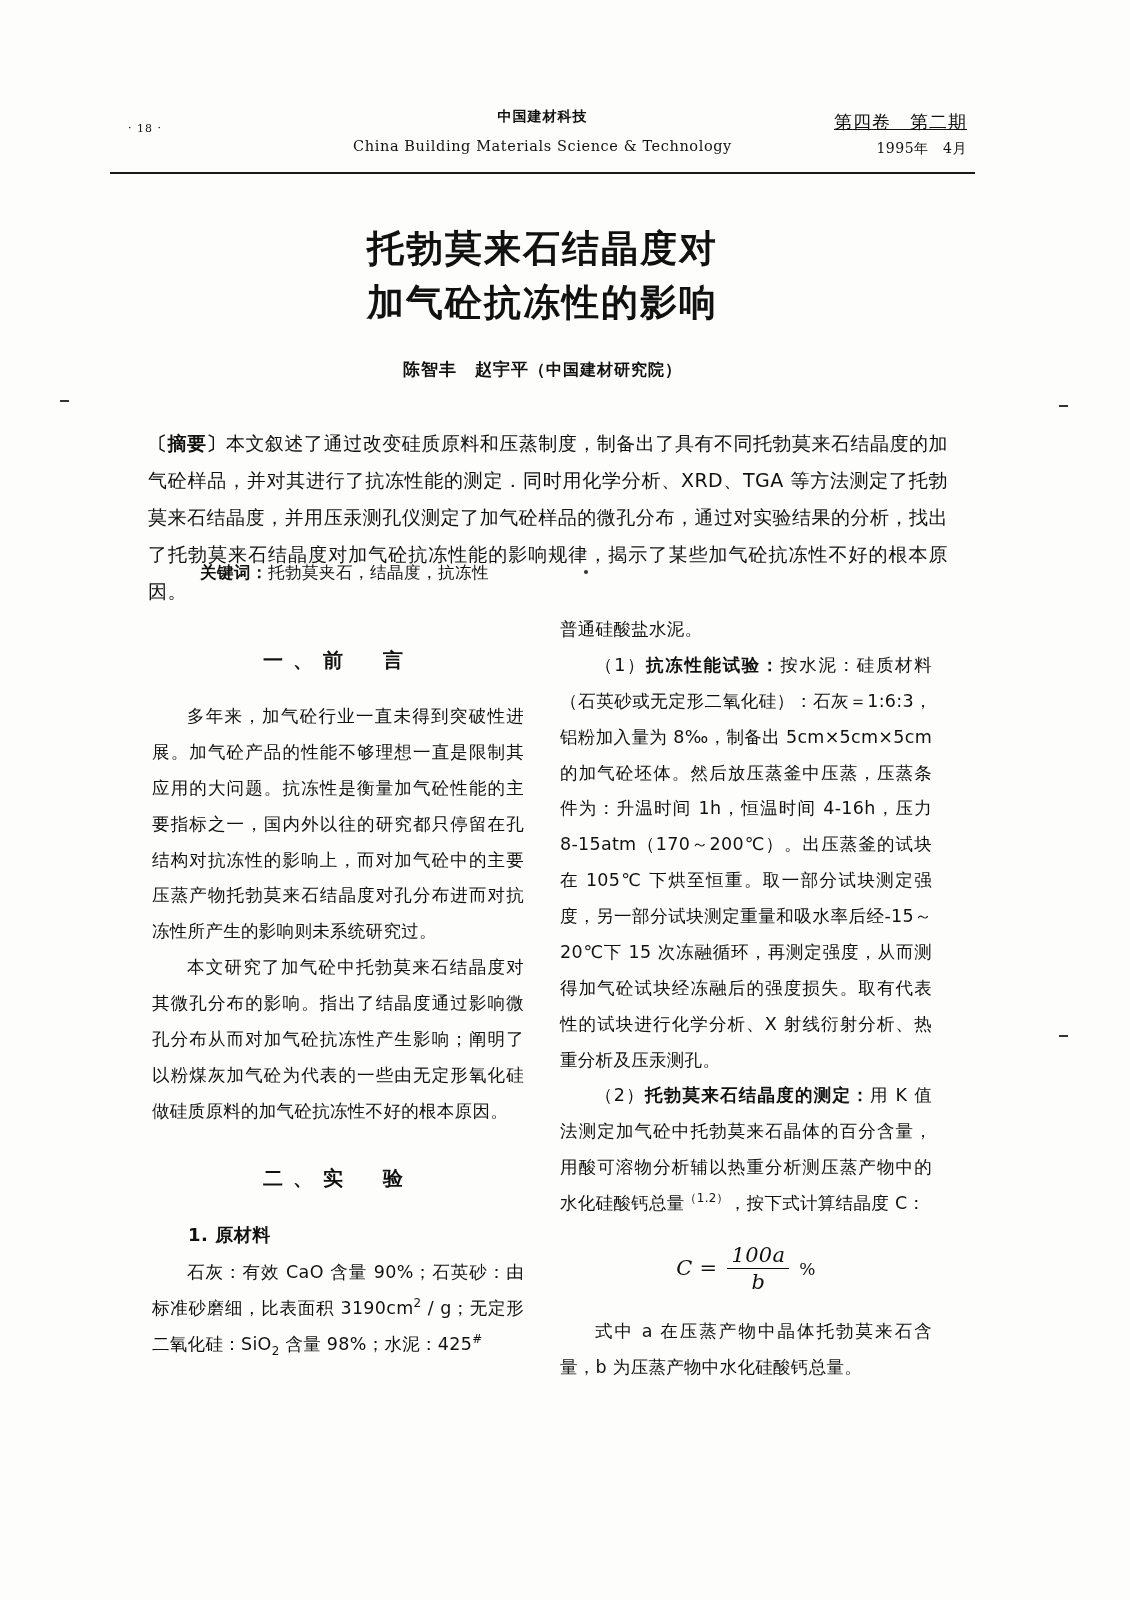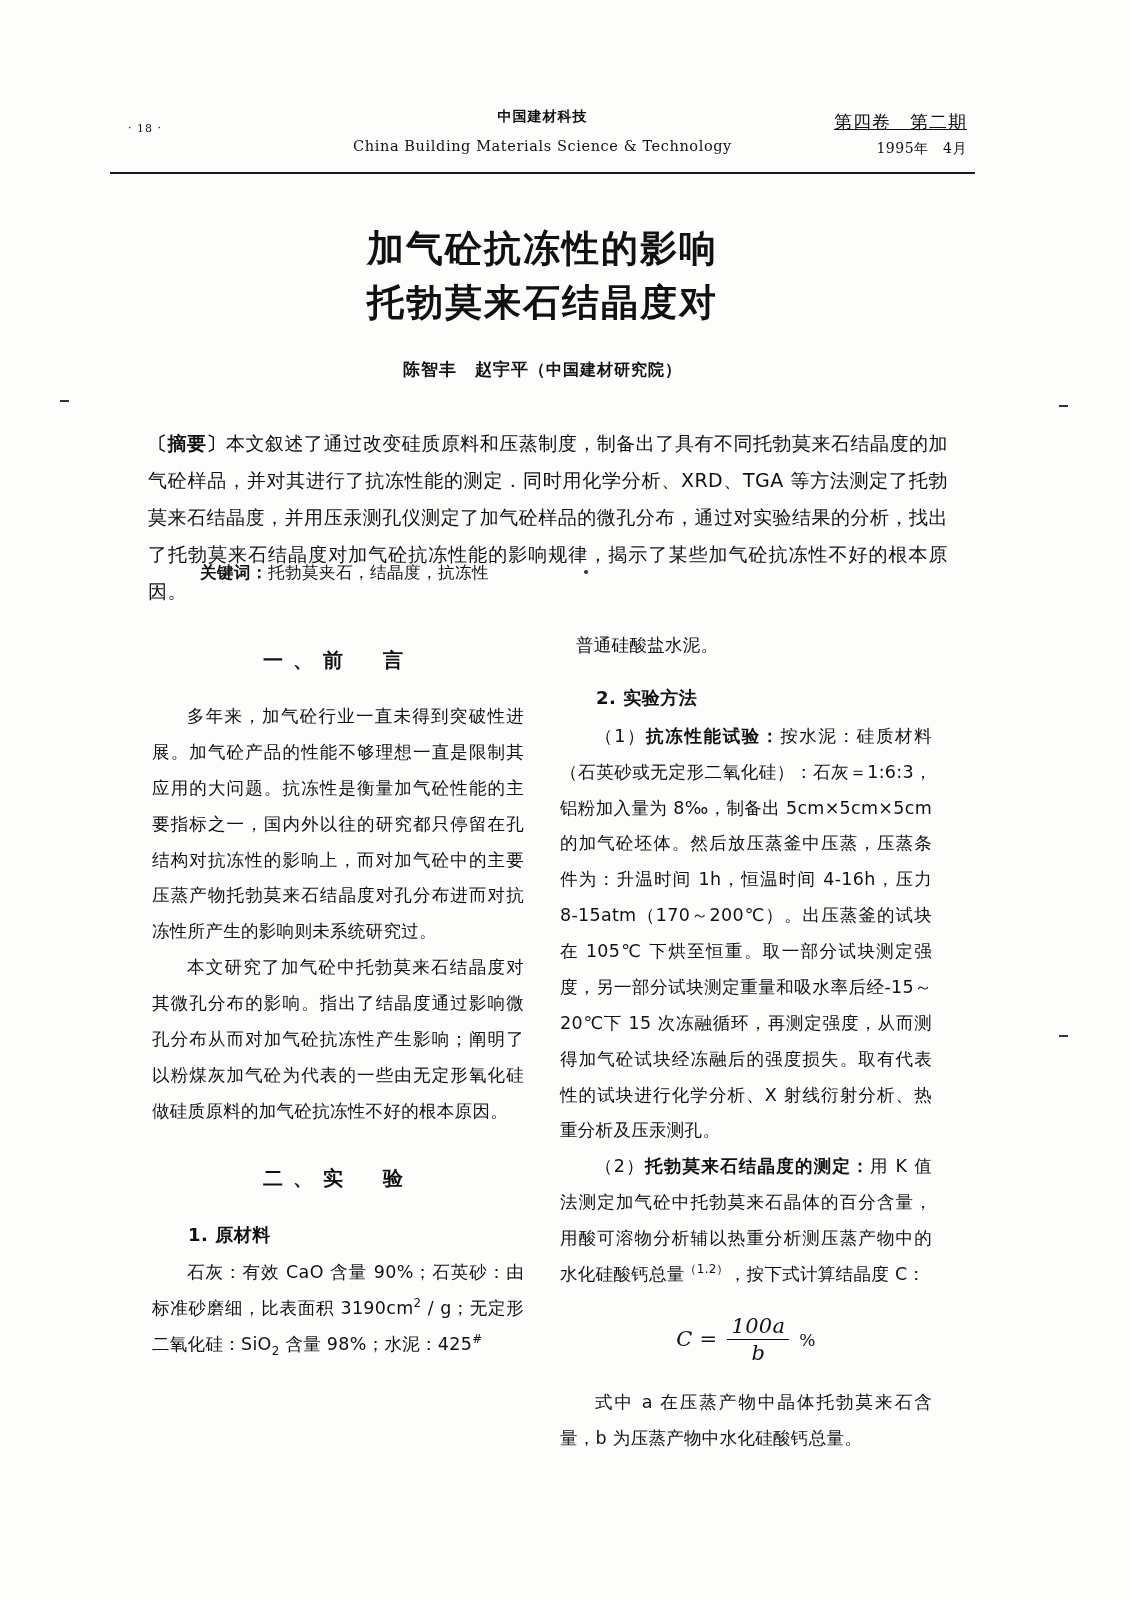--- a/index.html
+++ b/index.html
@@ -163,21 +163,21 @@
     margin: 6px 0 2px 0;
     text-indent: 2em;
     letter-spacing: 0.5px;
   }
   .para {
     text-indent: 2em;
     margin: 0;
   }
   .para-flush {
     text-indent: 0;
-    margin: 16px;
+    margin: 0;
   }
   .sup { vertical-align: super; font-size: 0.68em; }
   .sub { vertical-align: sub; font-size: 0.68em; }
 
   .formula {
     text-align: center;
     margin: 20px 0 18px 0;
     font-family: "DejaVu Serif", serif;
     font-style: italic;
     font-size: 21px;
@@ -242,22 +242,22 @@
   <div class="header">
     <div class="page-number">· 18 ·</div>
     <div class="journal-cn">中国建材科技</div>
     <div class="journal-en">China Building Materials Science &amp; Technology</div>
     <div class="issue-line1">第四卷　第二期</div>
     <div class="issue-line2">1995年　4月</div>
   </div>
   <div class="header-rule"></div>
 
   <div class="title">
+    <div>托勃莫来石结晶度对</div>
     <div>加气砼抗冻性的影响</div>
-    <div>托勃莫来石结晶度对</div>
   </div>
 
   <div class="authors">
     <span>陈智丰　赵宇平</span><span class="affil">（中国建材研究院）</span>
   </div>
 
   <div class="abstract">
     <span class="lead">〔摘要〕</span><span>本文叙述了通过改变硅质原料和压蒸制度，制备出了具有不同托勃莫来石结晶度的加气砼样品，并对其进行了抗冻性能的测定．同时用化学分析、XRD、TGA 等方法测定了托勃莫来石结晶度，并用压汞测孔仪测定了加气砼样品的微孔分布，通过对实验结果的分析，找出了托勃莫来石结晶度对加气砼抗冻性能的影响规律，揭示了某些加气砼抗冻性不好的根本原因。</span>
   </div>
 
@@ -271,21 +271,20 @@
     <div class="sec-head">一、前　言</div>
     <p class="para">多年来，加气砼行业一直未得到突破性进展。加气砼产品的性能不够理想一直是限制其应用的大问题。抗冻性是衡量加气砼性能的主要指标之一，国内外以往的研究都只停留在孔结构对抗冻性的影响上，而对加气砼中的主要压蒸产物托勃莫来石结晶度对孔分布进而对抗冻性所产生的影响则未系统研究过。</p>
     <p class="para">本文研究了加气砼中托勃莫来石结晶度对其微孔分布的影响。指出了结晶度通过影响微孔分布从而对加气砼抗冻性产生影响；阐明了以粉煤灰加气砼为代表的一些由无定形氧化硅做硅质原料的加气砼抗冻性不好的根本原因。</p>
     <div class="sec-head">二、实　验</div>
     <div class="sub-head">1. 原材料</div>
     <p class="para"><span>石灰：有效 CaO 含量 90%；石英砂：由标准砂磨细，比表面积 3190cm</span><span class="sup">2</span><span> / g；无定形二氧化硅：SiO</span><span class="sub">2</span><span> 含量 98%；水泥：425</span><span class="sup">#</span></p>
   </div>
 
   <div class="col col-right">
     <p class="para-flush">普通硅酸盐水泥。</p>
-    <div class="sub-head">2. 实验方法</div>
     <p class="para"><span>（1）</span><strong>抗冻性能试验：</strong><span>按水泥：硅质材料（石英砂或无定形二氧化硅）：石灰＝1:6:3，铝粉加入量为 8‰，制备出 5cm×5cm×5cm 的加气砼坯体。然后放压蒸釜中压蒸，压蒸条件为：升温时间 1h，恒温时间 4-16h，压力 8-15atm（170～200℃）。出压蒸釜的试块在 105℃ 下烘至恒重。取一部分试块测定强度，另一部分试块测定重量和吸水率后经-15～20℃下 15 次冻融循环，再测定强度，从而测得加气砼试块经冻融后的强度损失。取有代表性的试块进行化学分析、X 射线衍射分析、热重分析及压汞测孔。</span></p>
     <p class="para"><span>（2）</span><strong>托勃莫来石结晶度的测定：</strong><span>用 K 值法测定加气砼中托勃莫来石晶体的百分含量，用酸可溶物分析辅以热重分析测压蒸产物中的水化硅酸钙总量</span><span class="sup">（1.2）</span><span>，按下式计算结晶度 C：</span></p>
 
     <div class="formula">
       <span>C =</span>
       <span class="frac">
         <span class="num">100a</span>
         <span class="den">b</span>
       </span>
       <span class="pct">%</span>

